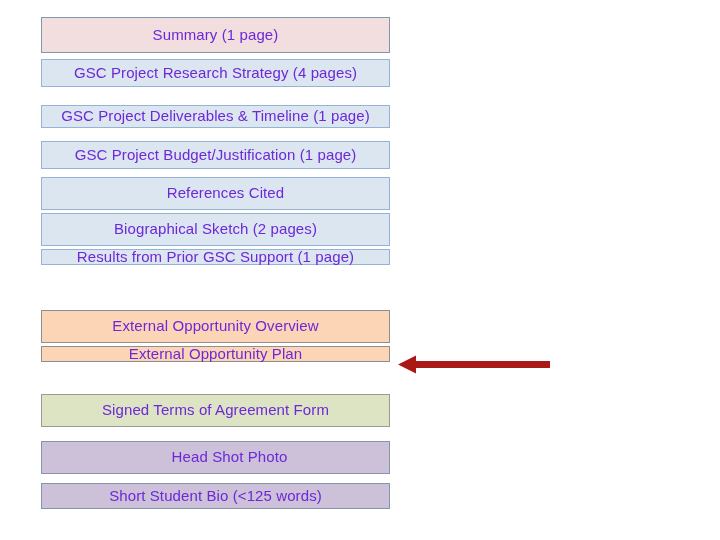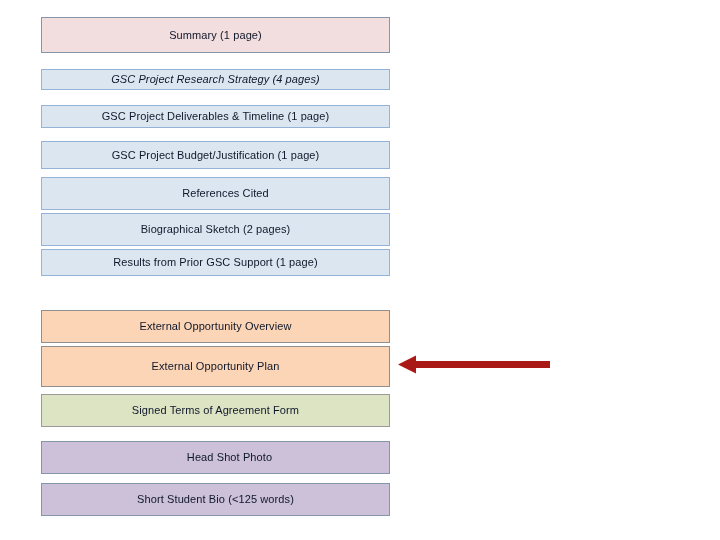--- a/index.html
+++ b/index.html
@@ -29,23 +29,23 @@
     width: 349px;
     box-sizing: border-box;
     border: 1px solid #7f96ae;
     display: flex;
     align-items: center;
     justify-content: center;
     text-align: center;
   }
 
   .box-label {
-    font-size: 11px;
+    font-size: 15px;
     line-height: 1.1;
-    color: #0f172a;
+    color: #6d28d9;
     letter-spacing: 0.1px;
     white-space: nowrap;
   }
 
   
   .fill-pink   { background: #f2dede; border-color: #8496ab; }
   .fill-blue   { background: #dce6f1; border-color: #95b3d7; }
   .fill-orange { background: #fbd5b5; border-color: #8f8f8f; align-items: center; }
   .fill-green  { background: #dde4c4; border-color: #9a9a9a; }
   .fill-purple { background: #ccc1d9; border-color: #8496ab; }
@@ -62,61 +62,61 @@
 </style>
 </head>
 <body>
 
 <div id="diagram">
 
   <div class="box fill-pink" style="top:17px;height:36px;">
     <span class="box-label">Summary (1 page)</span>
   </div>
 
-  <div class="box fill-blue" style="top:69px;height:21px;font-style:italic;">
+  <div class="box fill-blue" style="top:59px;height:28px;">
     <span class="box-label">GSC Project Research Strategy (4 pages)</span>
   </div>
 
   <div class="box fill-blue" style="top:105px;height:23px;">
     <span class="box-label">GSC Project Deliverables &amp; Timeline (1 page)</span>
   </div>
 
   <div class="box fill-blue" style="top:141px;height:28px;">
     <span class="box-label">GSC Project Budget/Justification (1 page)</span>
   </div>
 
   <div class="box fill-blue" style="top:177px;height:33px;padding-left:20px;">
     <span class="box-label">References Cited</span>
   </div>
 
   <div class="box fill-blue" style="top:213px;height:33px;">
     <span class="box-label">Biographical Sketch (2 pages)</span>
   </div>
 
-  <div class="box fill-blue" style="top:249px;height:27px;">
+  <div class="box fill-blue" style="top:249px;height:16px;">
     <span class="box-label">Results from Prior GSC Support (1 page)</span>
   </div>
 
   <div class="box fill-orange" style="top:310px;height:33px;">
     <span class="box-label">External Opportunity Overview</span>
   </div>
 
-  <div class="box fill-orange" style="top:346px;height:41px;">
+  <div class="box fill-orange" style="top:346px;height:16px;">
     <span class="box-label">External Opportunity Plan</span>
   </div>
 
   <div class="box fill-green" style="top:394px;height:33px;">
     <span class="box-label">Signed Terms of Agreement Form</span>
   </div>
 
   <div class="box fill-purple" style="top:441px;height:33px;padding-left:28px;">
     <span class="box-label">Head Shot Photo</span>
   </div>
 
-  <div class="box fill-purple" style="top:483px;height:33px;">
+  <div class="box fill-purple" style="top:483px;height:26px;">
     <span class="box-label">Short Student Bio (&lt;125 words)</span>
   </div>
 
   <div id="arrow-callout">
     <svg width="156" height="26" viewBox="0 0 156 26" xmlns="http://www.w3.org/2000/svg">
       <g fill="#a91916">
         <polygon points="2,12.5 20,3.5 20,9.0 154,9.0 154,16.0 20,16.0 20,21.5"></polygon>
       </g>
     </svg>
   </div>

